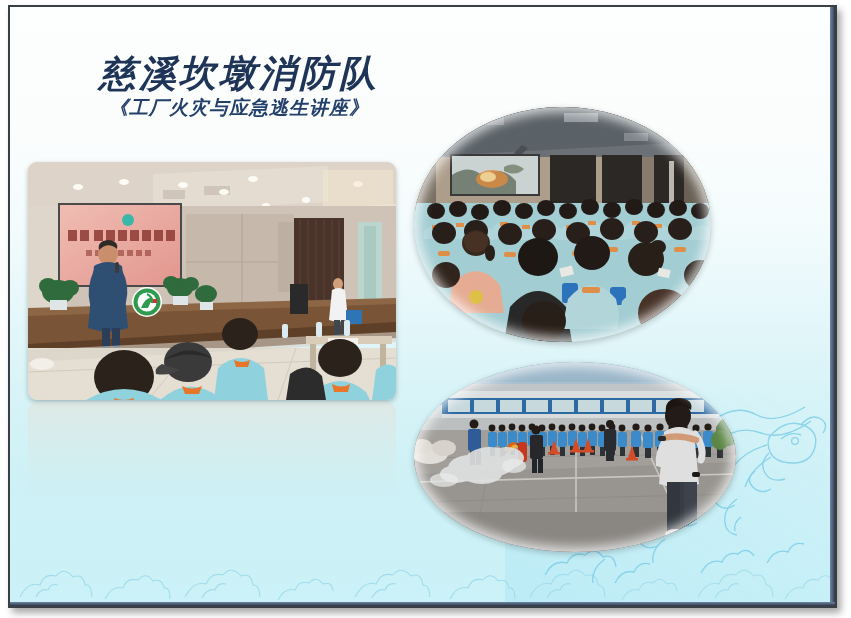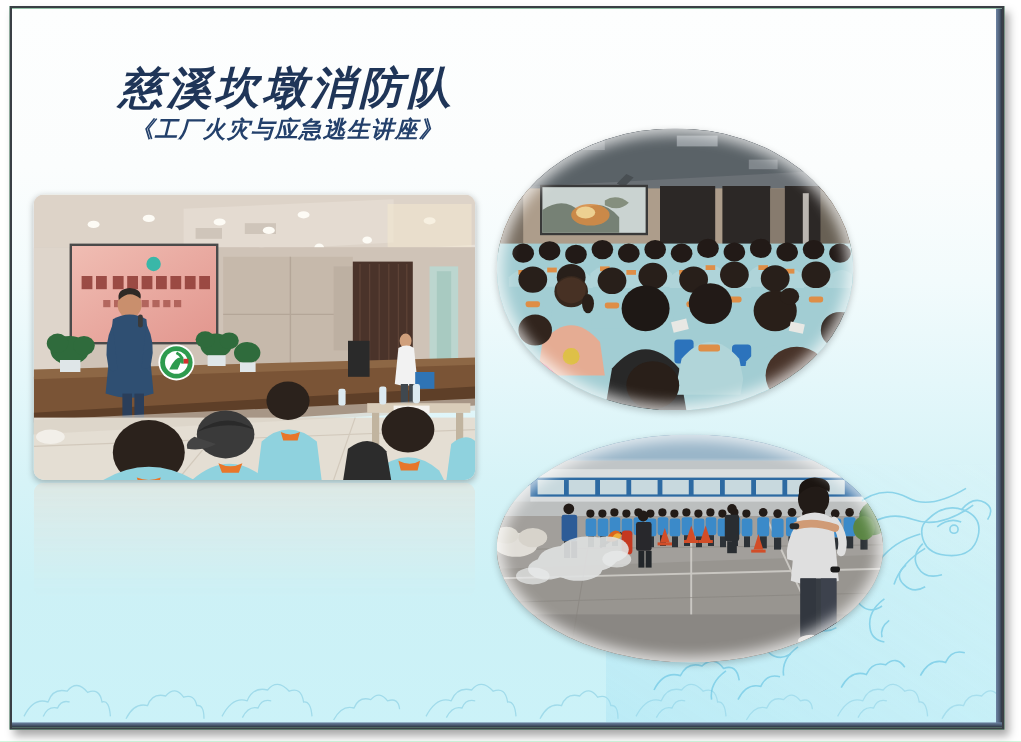--- a/index.html
+++ b/index.html
@@ -9,21 +9,21 @@
     font-family:"DejaVu Sans","Liberation Sans",sans-serif;
   }
 
   
   #slide-frame{
     position:absolute;left:8px;top:5px;width:829px;height:603px;
     border:2px solid #3a3f45;
     box-sizing:border-box;
     box-shadow:4px 5px 7px rgba(0,0,0,.34);
     overflow:hidden;
-    background:#86efac;
+    background:#84cc16;
   }
   #frame-inner-edge-right{
     position:absolute;right:0;top:0;width:5px;height:100%;
     background:linear-gradient(90deg,#6d84a3 0%,#50617a 55%,#2d3640 100%);
   }
   #frame-inner-edge-bottom{
     position:absolute;left:0;bottom:0;width:100%;height:4px;
     background:linear-gradient(180deg,#6d84a3 0%,#47566c 60%,#2d3640 100%);
   }
 

